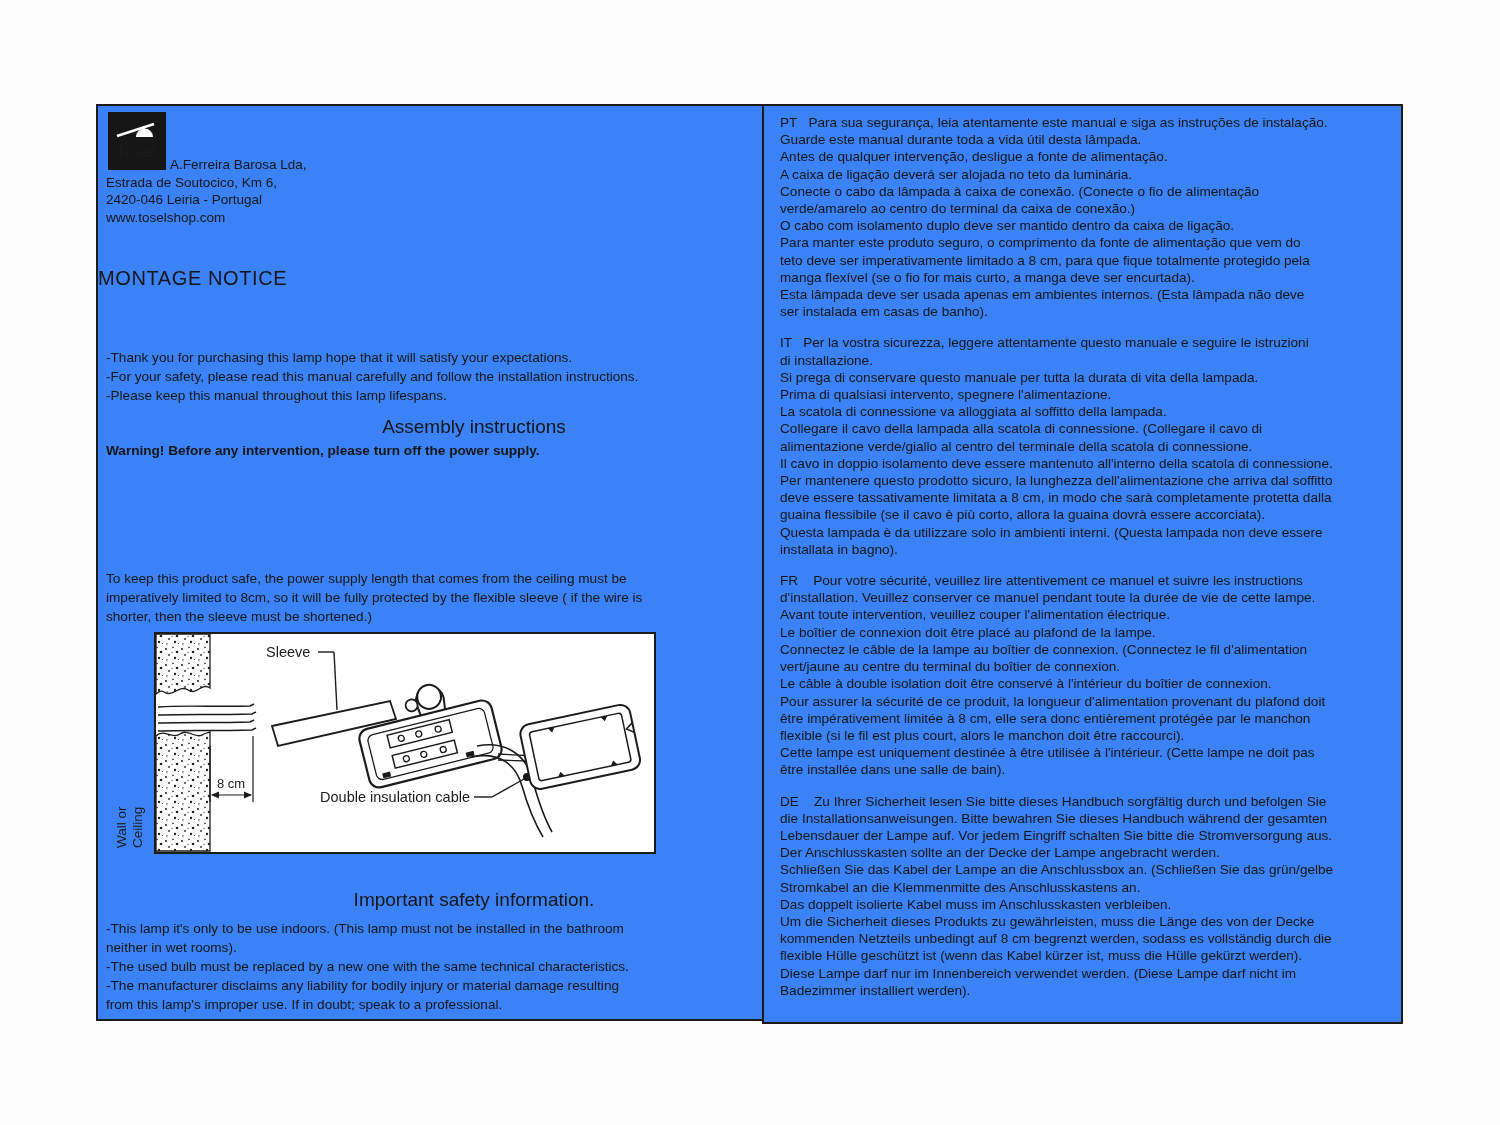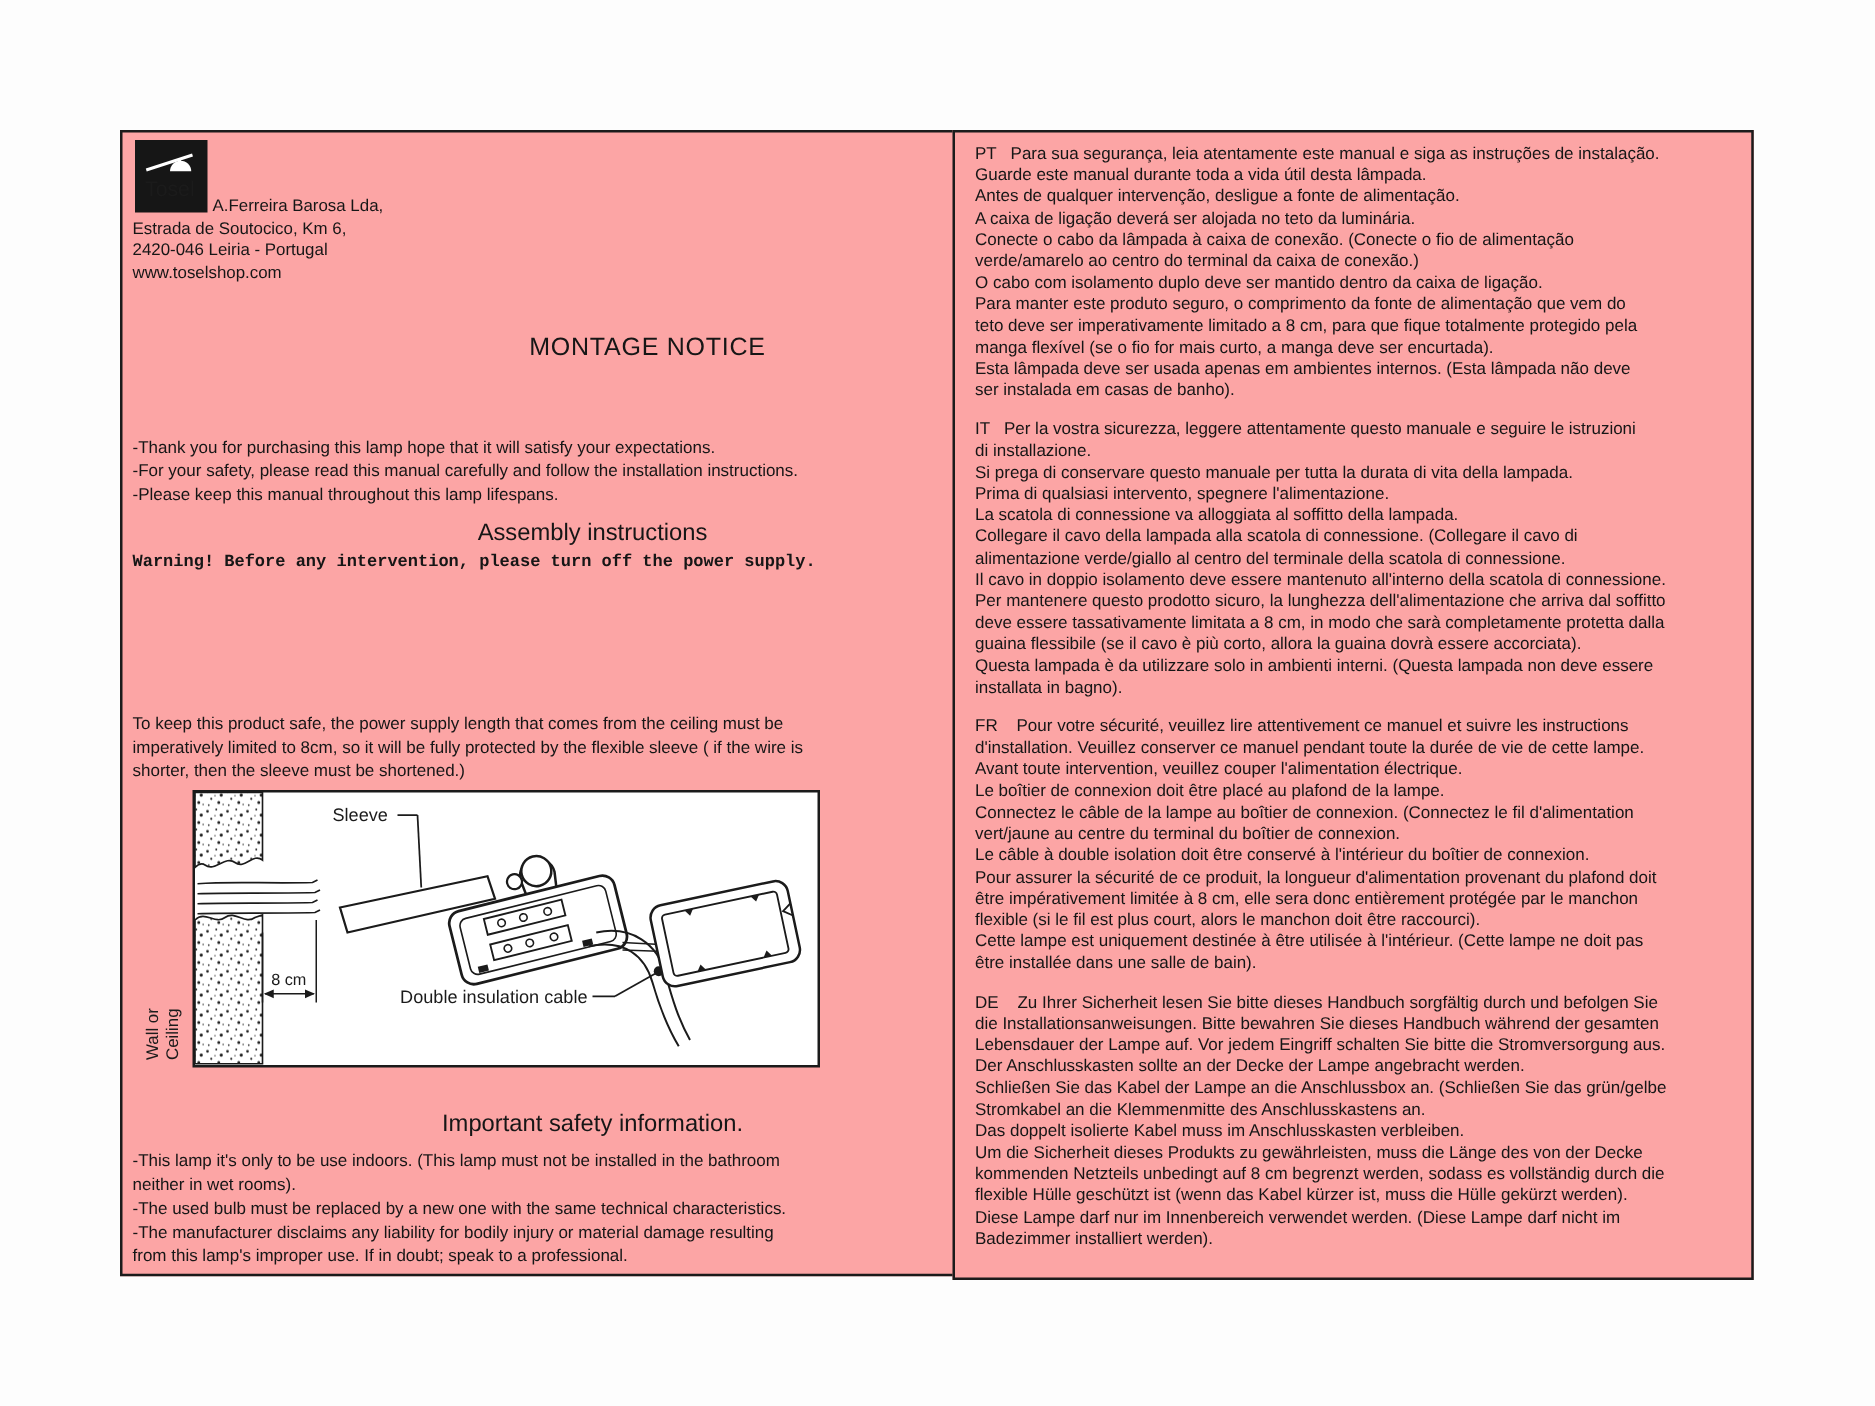--- a/index.html
+++ b/index.html
@@ -6,56 +6,56 @@
   body{
     width:1500px;height:1125px;
     background:#fdfdfd;
     font-family:"Liberation Sans","DejaVu Sans",sans-serif;
     color:#161616;
     position:relative;
     -webkit-font-smoothing:antialiased;
   }
   .page{
     position:absolute;
-    background:#fca5a5;
+    background:#3b82f6;
     border:2px solid #1b1b1b;
     box-sizing:border-box;
   }
   .page.left{ left:96px; top:104px; width:756px; height:917px; }
   .page.right{ left:762px; top:104px; width:641px; height:920px; padding:8px 16px 6px 16px; overflow:hidden; }
 
   
   .abs{ position:absolute; }
   .logo-square{
     left:10px; top:6px; width:58px; height:58px; background:#161616;
   }
   .addr{
     left:8px; top:50px; width:340px;
     font-size:13.5px; line-height:17.6px; white-space:pre;
   }
   .addr .line1{ padding-left:64px; }
   .title-main{
-    left:0; top:148px; width:100%; text-align:center;
-    font-size:20px; letter-spacing:0.6px; font-weight:400;margin-left:44px;
+    left:0; top:148px; width:100%; 
+    font-size:20px; letter-spacing:0.6px; font-weight:400;
   }
   .title-sub{
     left:0; top:188px; width:100%; text-align:center;
     font-size:15px; font-weight:700;
   }
   .body{
     left:8px; width:606px;
     font-size:13.6px; line-height:19px; white-space:pre-wrap;
   }
   .body.bold{ font-weight:700; }
   .h-center{
     left:0; width:100%; text-align:center; font-size:19px; font-weight:400;
   }
   .pos-intro{ top:228px; }
   .pos-assembly{ top:291px; }
-  .pos-warning1{ top:321px;font-family:Liberation Mono, monospace; }
+  .pos-warning1{ top:321px; }
   .pos-conn{ top:350px; }
   .pos-warning2{ top:422px; }
   .pos-supply{ top:449px; }
   .pos-figure{ left:2px; top:524px; width:560px; height:228px; }
   .pos-safetyhead{ top:764px; }
   .pos-safety{ top:799px; }
 
   
   .lang-block{
     font-size:13.6px; line-height:17.2px;

